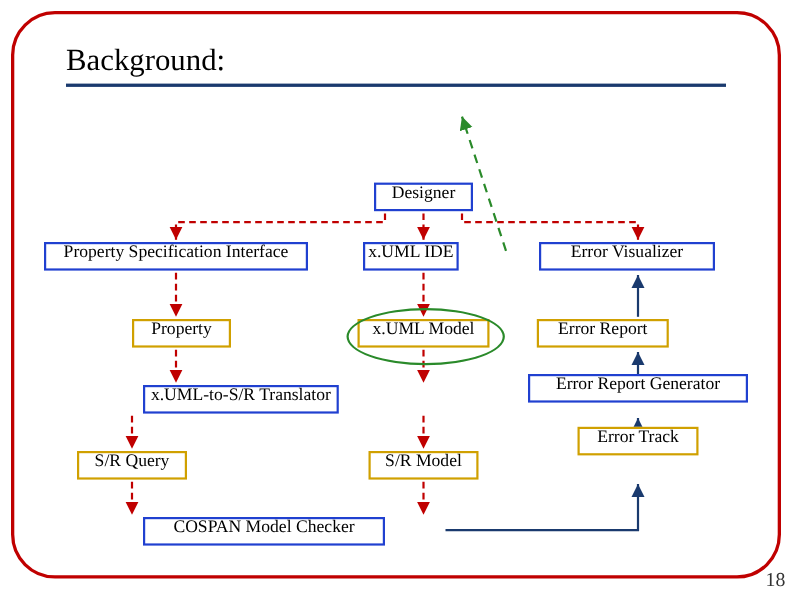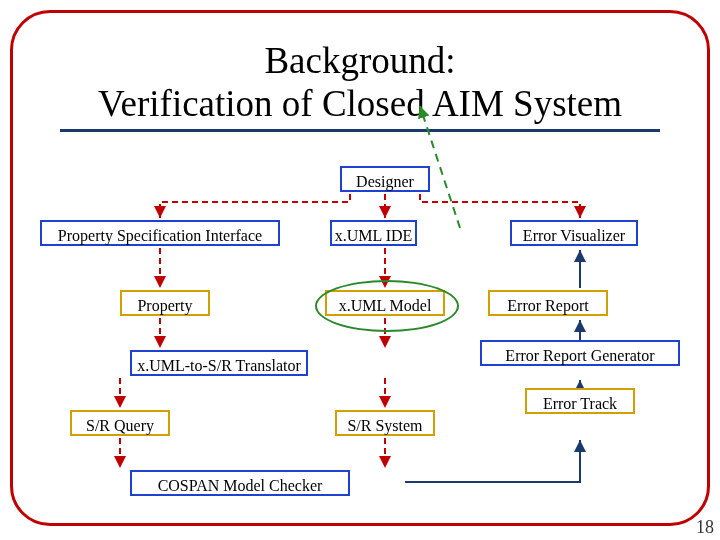--- a/index.html
+++ b/index.html
@@ -1,33 +1,32 @@
 <!DOCTYPE html>
 <html><head>
 <meta charset="utf-8">
 <style>
 body{margin:0;background:#fff;font-family:"Times New Roman",serif;width:720px;height:540px;position:relative}
 .frame{position:absolute;left:10px;top:10px;right:10px;bottom:14px;border:3px solid #c00000;border-radius:40px}
-.title{position:absolute;left:60px;right:60px;top:40px;text-align:center;font-size:37px;color:#000;line-height:1.15}
+.title{position:absolute;left:60px;right:60px;top:40px;text-align:left;font-size:28px;color:#000;line-height:1.15}
 .title::after{content:"";display:block;height:3px;background:#1a3a6e;margin-top:4px}
 .page{position:absolute;right:6px;bottom:2px;font-size:18px;color:#333}
-.node{position:absolute;border:2px solid;font-size:16px;line-height:1;display:flex;align-items:flex-end;justify-content:center;height:26px;box-sizing:border-box;background:#fff}
+.node{position:absolute;border:2px solid;font-size:16px;line-height:1;display:flex;align-items:flex-start;justify-content:center;height:26px;box-sizing:border-box;background:#fff}
 .blue{border-color:#2040d0}
 .yellow{border-color:#d0a000}
 svg{position:absolute;left:0;top:0;width:720px;height:540px;pointer-events:none}
 .green-ellipse{position:absolute;border:2px solid #2a8a2a;border-radius:50%;background:transparent}
 </style>
 </head>
 <body>
 
 <div class="frame"></div>
 
 <div class="title">
   <span>Background:</span><br>
-  <span>Verification of Closed AIM System</span>
 </div>
 
 <svg>
 <defs>
 <marker id="ar" markerWidth="8" markerHeight="8" refX="6" refY="3" orient="auto">
         <path d="M0,0 L6,3 L0,6 Z" fill="#c00000"></path>
       </marker>
 <marker id="au" markerWidth="8" markerHeight="8" refX="6" refY="3" orient="auto">
         <path d="M0,0 L6,3 L0,6 Z" fill="#1a3a6e"></path>
       </marker>
@@ -62,21 +61,21 @@
 
 <div class="node blue" style="left:340px;top:166px;width:90px">
     <span>Designer</span>
   </div>
 <div class="node blue" style="left:40px;top:220px;width:240px">
     <span>Property Specification Interface</span>
   </div>
 <div class="node blue" style="left:330px;top:220px;width:87px">
     <span>x.UML IDE</span>
   </div>
-<div class="node blue" style="left:510px;top:220px;width:128px">
+<div class="node blue" style="left:490px;top:220px;width:160px">
     <span>Error Visualizer</span>
   </div>
 <div class="node yellow" style="left:120px;top:290px;width:90px">
     <span>Property</span>
   </div>
 <div class="node yellow" style="left:325px;top:290px;width:120px">
     <span>x.UML Model</span>
   </div>
 <div class="node yellow" style="left:488px;top:290px;width:120px">
     <span>Error Report</span>
@@ -84,21 +83,21 @@
 <div class="node blue" style="left:130px;top:350px;width:178px">
     <span>x.UML-to-S/R Translator</span>
   </div>
 <div class="node blue" style="left:480px;top:340px;width:200px">
     <span>Error Report Generator</span>
   </div>
 <div class="node yellow" style="left:70px;top:410px;width:100px">
     <span>S/R Query</span>
   </div>
 <div class="node yellow" style="left:335px;top:410px;width:100px">
-    <span>S/R System</span>
+    <span>S/R Model</span>
   </div>
 <div class="node yellow" style="left:525px;top:388px;width:110px">
     <span>Error Track</span>
   </div>
 <div class="node blue" style="left:130px;top:470px;width:220px">
     <span>COSPAN Model Checker</span>
   </div>
 
 <div class="green-ellipse" style="left:315px;top:280px;width:140px;height:48px"></div>
 

